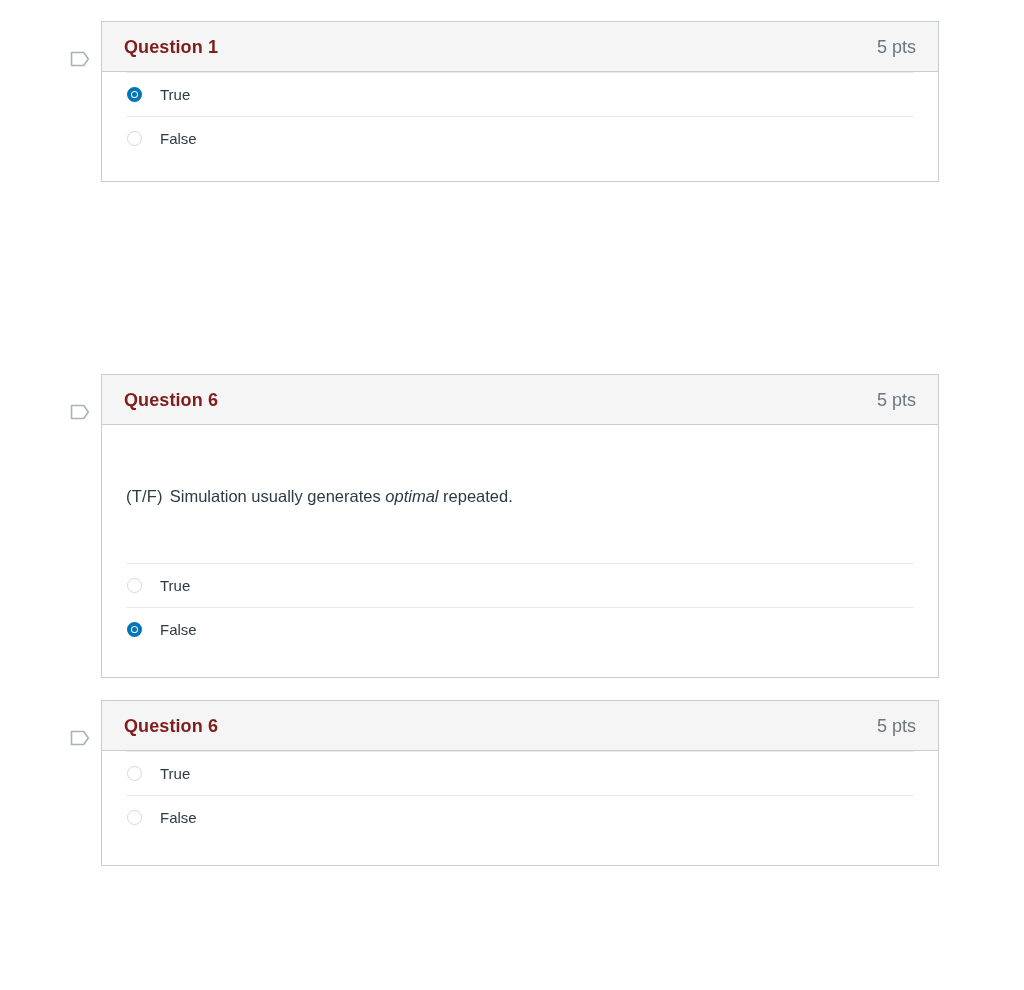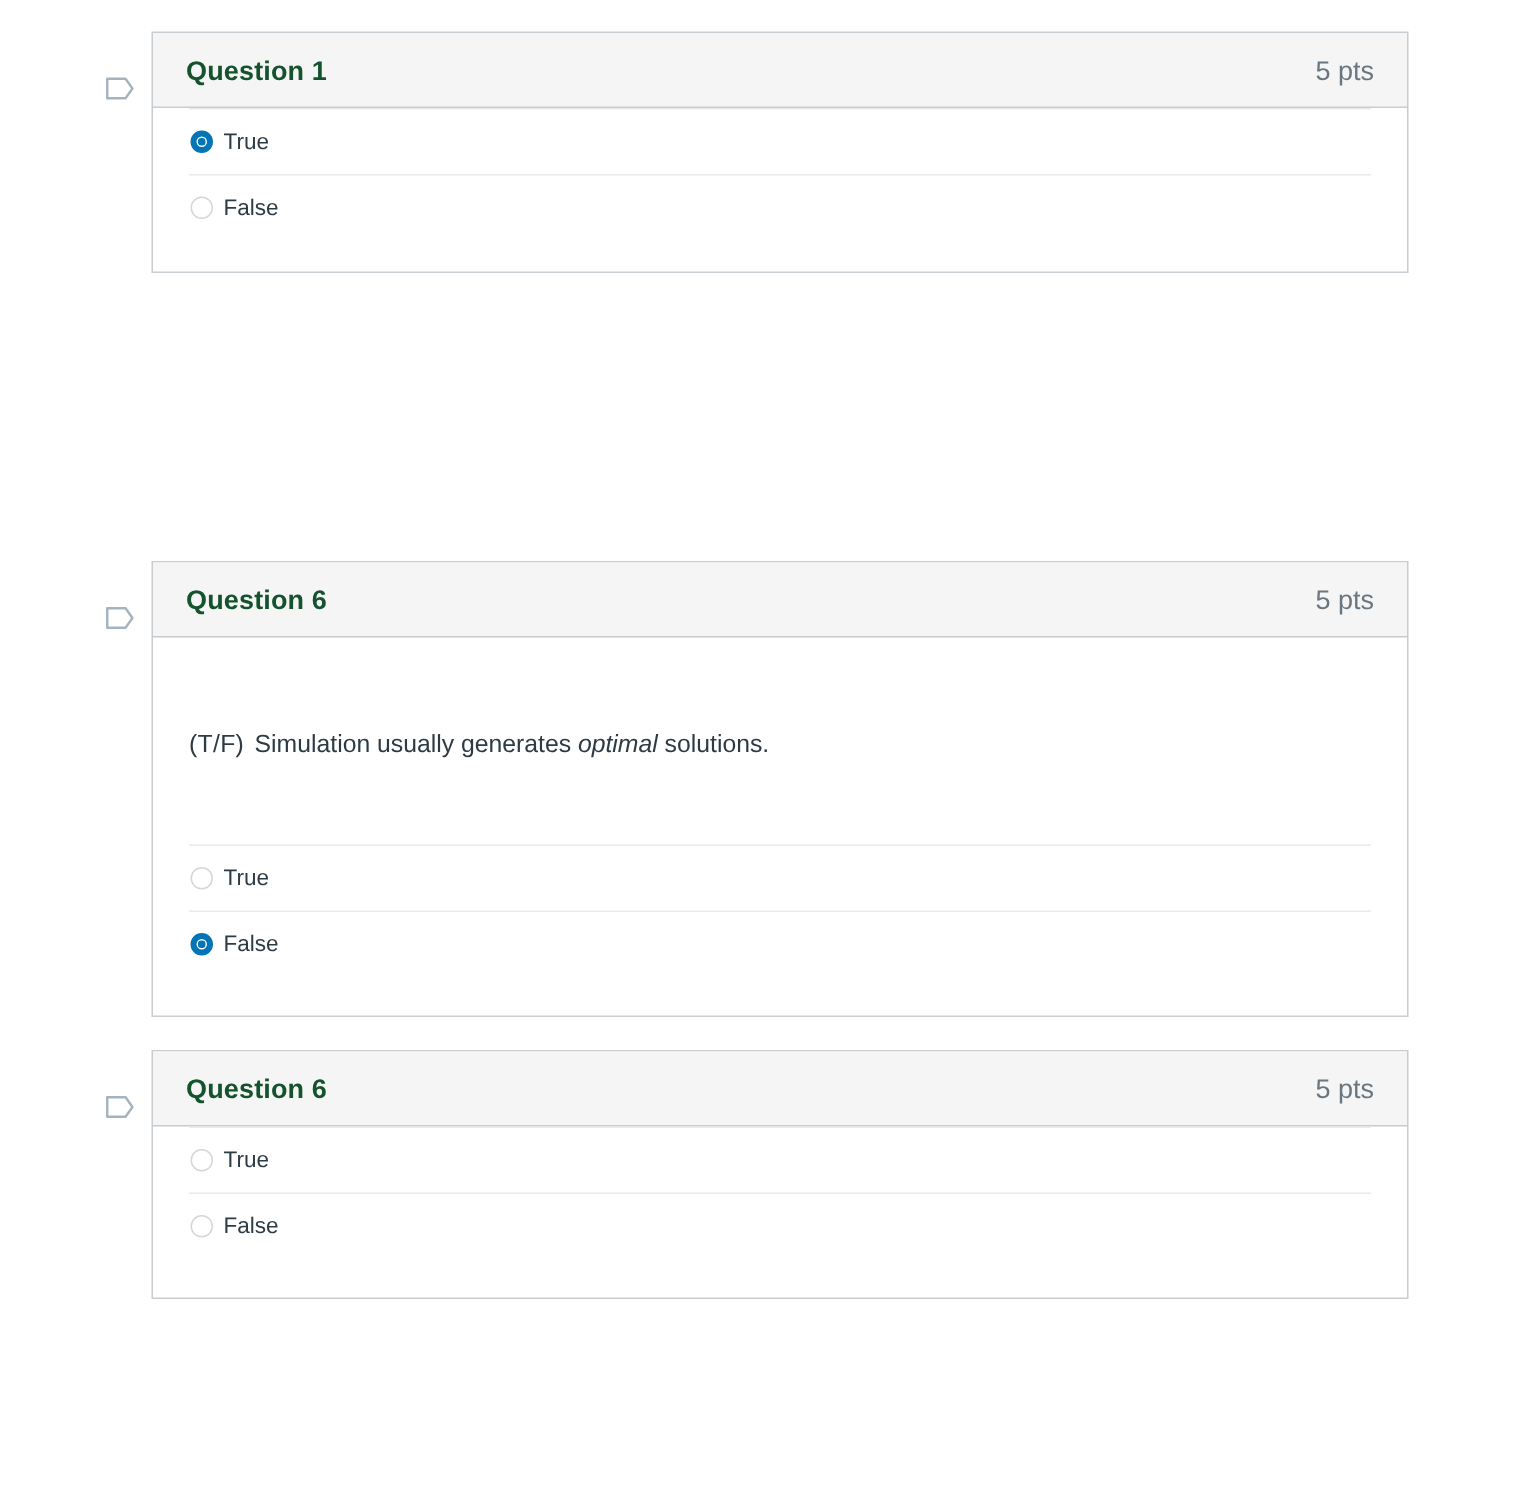--- a/index.html
+++ b/index.html
@@ -54,21 +54,21 @@
     background: #f5f5f5;
     border-bottom: 1px solid #c7cdd1;
     display: flex;
     align-items: center;
     justify-content: space-between;
     padding: 0 22px 0 22px;
   }
   .q-title {
     font-size: 18px;
     font-weight: bold;
-    color: #14532d;
+    color: #7f1d1d;
     letter-spacing: 0.1px;
     line-height: 1;
   }
   .q-points {
     font-size: 18px;
     font-weight: normal;
     color: #6b7780;
     line-height: 1;
   }
 
@@ -97,21 +97,21 @@
     position: relative;
     height: 43px;
     display: flex;
     align-items: center;
     border-top: 1px solid #e8eaec;
     padding-left: 1px;
   }
   .answer-label {
     font-size: 15px;
     color: #2d3b45;
-    margin-left: 7px;
+    margin-left: 18px;
     line-height: 1;
   }
 
   
   .radio {
     position: relative;
     width: 15px;
     height: 15px;
     border-radius: 50%;
     box-sizing: border-box;
@@ -178,21 +178,21 @@
       </svg>
     </span>
 
     <div class="q-card">
       <div class="q-header">
         <span class="q-title">Question 6</span>
         <span class="q-points">5 pts</span>
       </div>
       <div class="q-body">
         <div class="q-text" style="padding-top:58px;padding-bottom:53px;">
-          <span class="prefix">(T/F)</span><span class="gap"></span><span>Simulation usually generates </span><i>optimal</i><span> solutions.</span>
+          <span class="prefix">(T/F)</span><span class="gap"></span><span>Simulation usually generates </span><i>optimal</i><span> repeated.</span>
         </div>
         <div class="answers">
           <div class="answer-row">
             <span class="radio off"></span>
             <span class="answer-label">True</span>
           </div>
           <div class="answer-row">
             <span class="radio on"></span>
             <span class="answer-label">False</span>
           </div>

